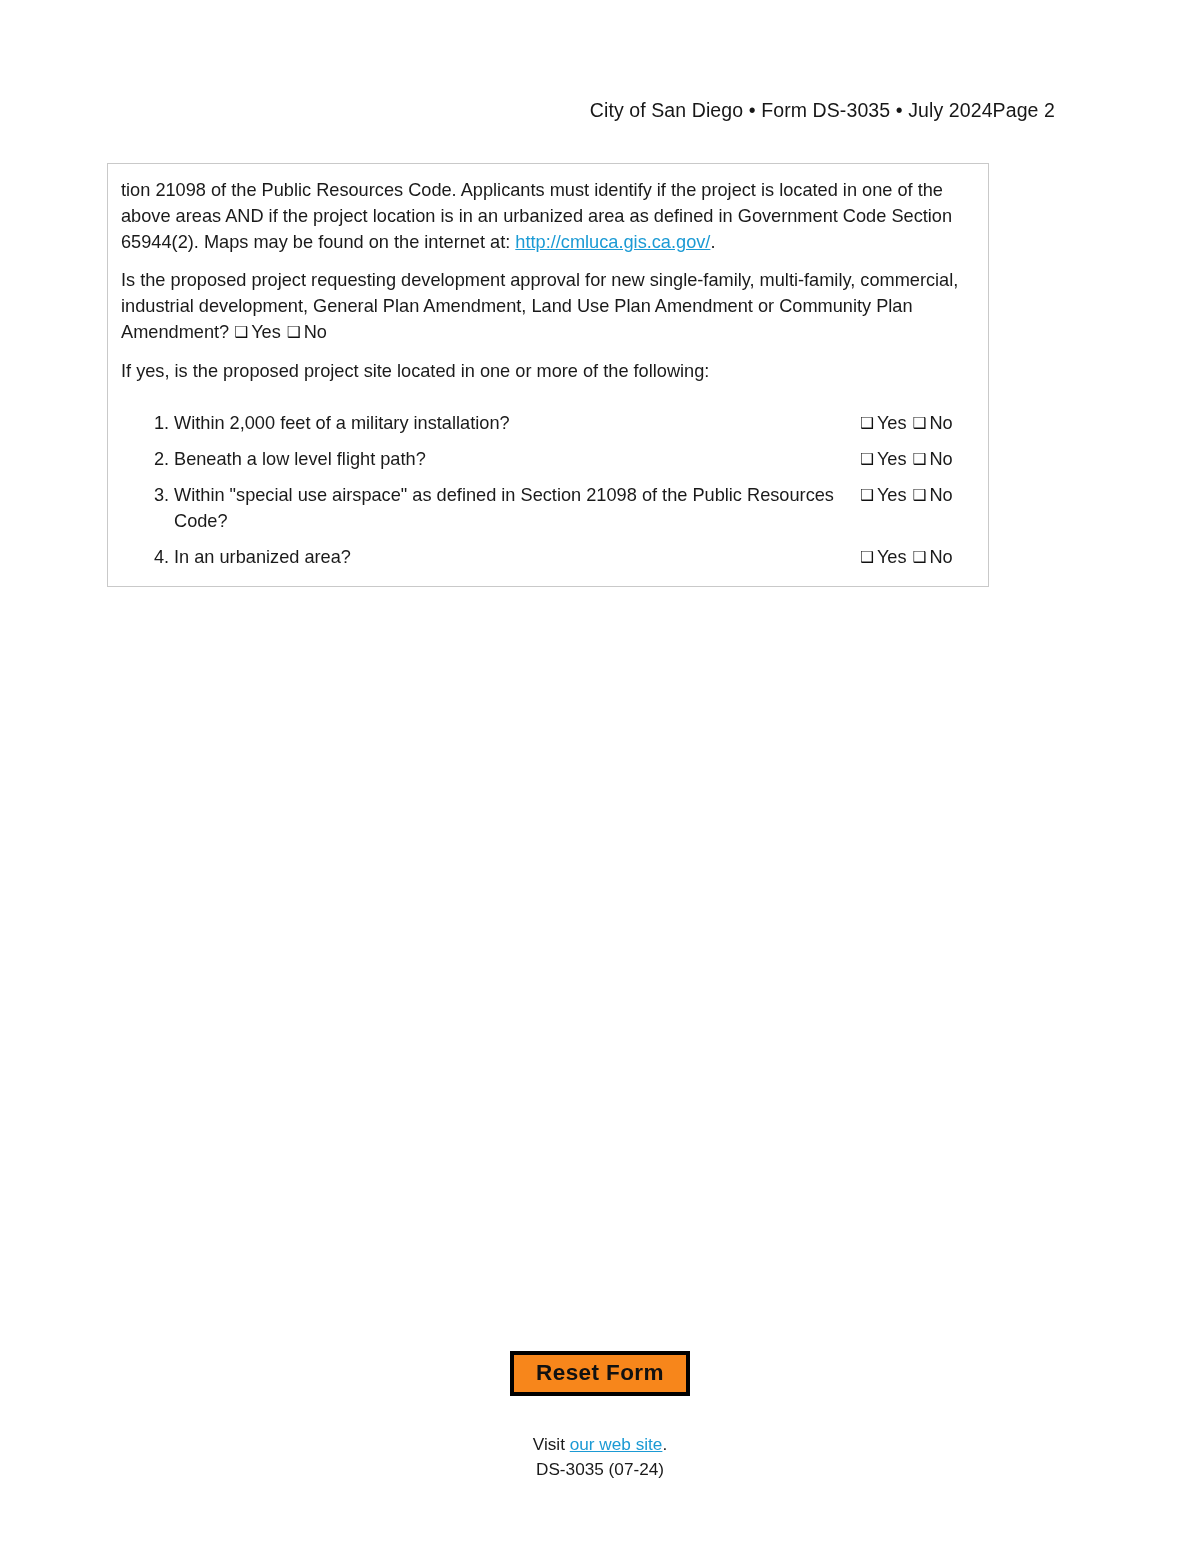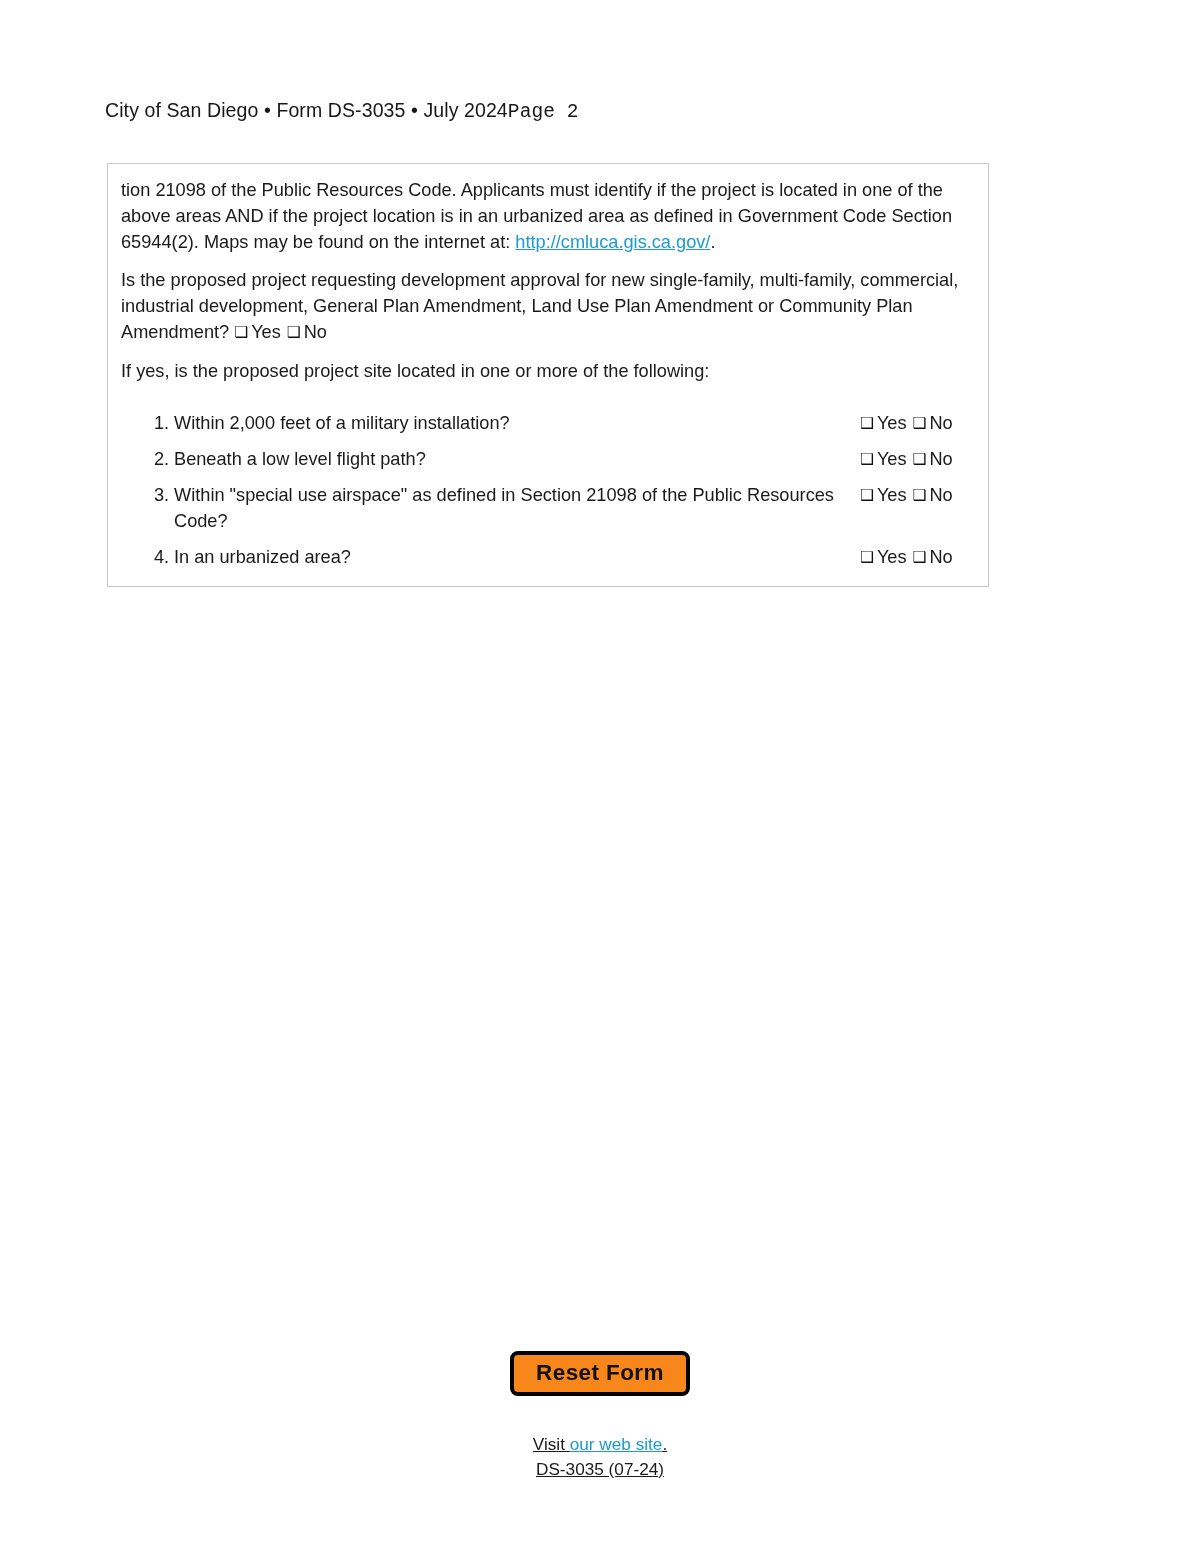--- a/index.html
+++ b/index.html
@@ -16,28 +16,28 @@
     -webkit-font-smoothing: antialiased;
   }
 
   
   .page-header {
     position: absolute;
     left: 105px;
     top: 99px;
     width: 990px;
     display: flex;
-    justify-content: flex-start;
+    justify-content: flex-end;
     align-items: baseline;
     font-size: 19.5px;
     color: #171717;
     letter-spacing: 0.1px;
   }
   .page-header .hdr-left { white-space: nowrap; }
-  .page-header .hdr-right { white-space: nowrap; padding-right: 40px; font-family: Liberation Mono, monospace; }
+  .page-header .hdr-right { white-space: nowrap; padding-right: 40px; }
 
   
   .content-box {
     position: absolute;
     left: 107px;
     top: 163px;
     width: 882px;
     min-height: 325px;
     box-sizing: border-box;
     border: 1px solid #c9c9c9;
@@ -114,34 +114,33 @@
     background: #f7861b;
     border: 4px solid #000000;
     color: #111111;
     font-family: "Liberation Sans", sans-serif;
     font-size: 22.5px;
     font-weight: bold;
     letter-spacing: 0.4px;
     padding: 5px 22px 6px 22px;
     line-height: 26px;
     cursor: pointer;
-    border-radius: 8px;
+    border-radius: 0;
   }
 
   
   .footer {
     position: absolute;
     left: 0;
     top: 1432px;
     width: 1200px;
     text-align: center;
     font-size: 17.2px;
     line-height: 25px;
     color: #1a1a1a;
-    text-decoration: underline;
   }
   .footer-line { display: block; }
 </style>
 </head>
 <body>
 
 <div class="page-header">
   <span class="hdr-left">City of San Diego • Form DS-3035 • July 2024</span>
   <span class="hdr-right">Page 2</span>
 </div>

